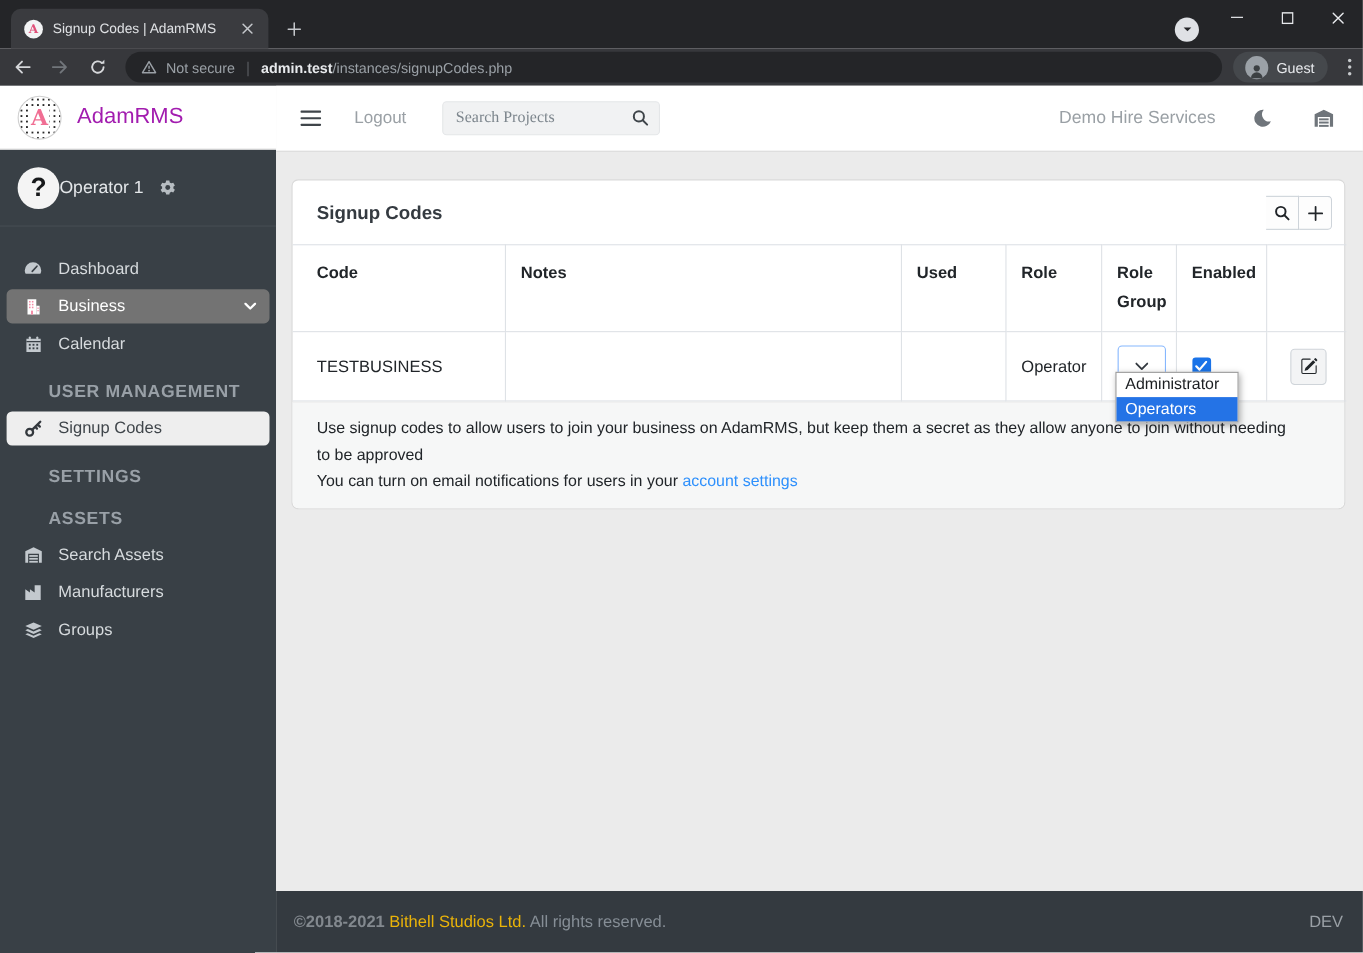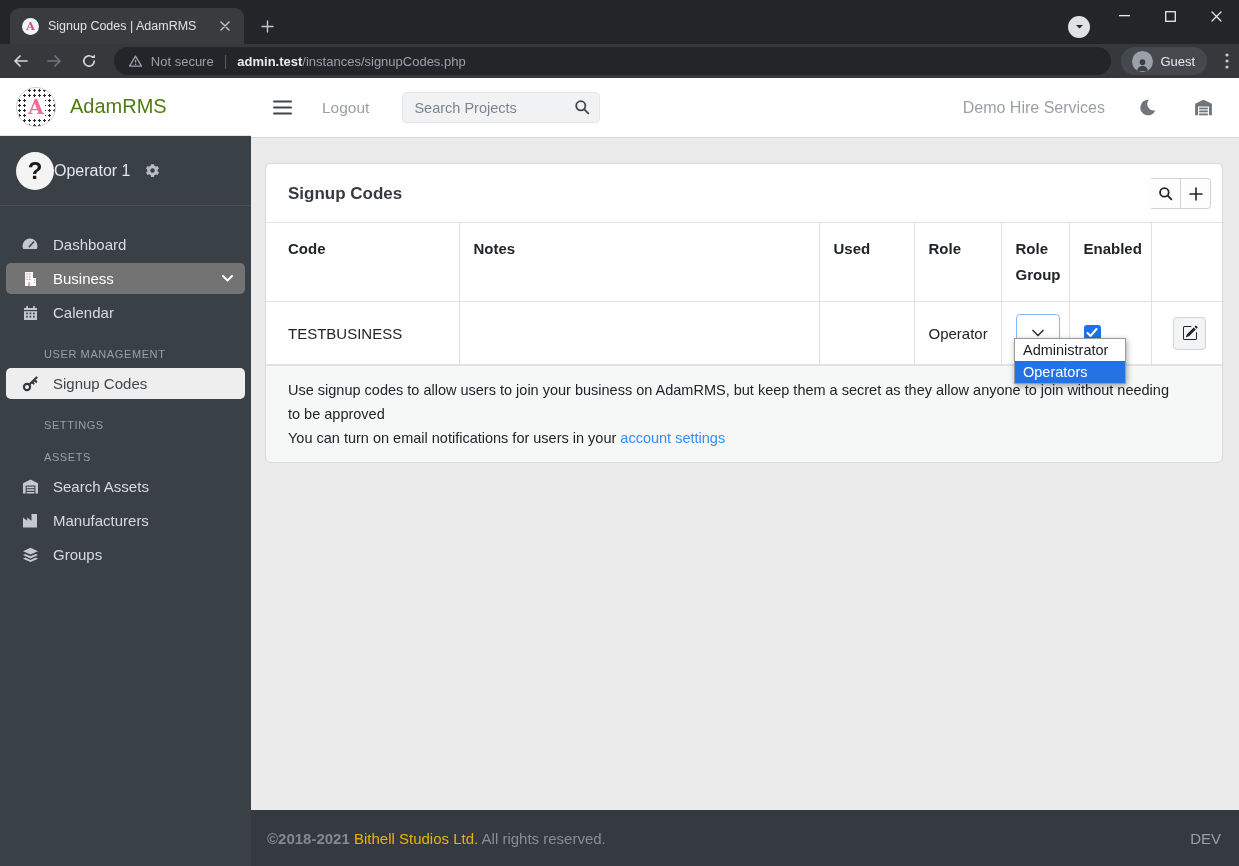--- a/index.html
+++ b/index.html
@@ -36,46 +36,46 @@
   .profile-chip span { color:#e8eaed; font-size:13px; margin-left:7px; }
   .kebab { margin-left:8px; width:24px; height:24px; display:flex; align-items:center; justify-content:center; color:#c7cacd; }
 
   
   .sidebar { position:absolute; top:78px; left:0; width:251px; height:788px; background:#394046; }
   .brand { height:58px; background:#ffffff; display:flex; align-items:center; padding:0 16px; border-bottom:1px solid #e2e2e2; }
   .brand-logo { width:40px; height:40px; border-radius:50%; background:#fff;
                 background-image:radial-gradient(#2a2a2a 1px, transparent 1.3px); background-size:5px 5px;
                 border:1px solid #cfcfcf; display:flex; align-items:center; justify-content:center; }
   .brand-logo b { color:#f06e93; font:bold 20px/1 "DejaVu Serif", serif; background:#fff; padding:0 1px; }
-  .brand-name { margin-left:14px; color:#4d7c0f; font-size:20px; }
+  .brand-name { margin-left:14px; color:#a21caf; font-size:20px; }
   .userrow { height:70px; display:flex; align-items:center; padding:0 16px; border-bottom:1px solid #474d53; }
   .user-avatar { width:38px; height:38px; border-radius:50%; background:#f4f4f4; color:#17191b;
                  font:bold 24px/38px "Liberation Sans", sans-serif; text-align:center; }
   .user-name { color:#e4e7ea; font-size:16px; }
   .user-gear { margin-left:14px; color:#b7bdc2; }
   .nav-list { padding:20px 0 0 0; }
   .nav-item { margin:3px 6px; height:31px; border-radius:5px; display:flex; align-items:center;
               padding:0 12px 0 14px; color:#d7dbde; font-size:15px; }
   .nav-item .icn { width:20px; color:#c3c9ce; display:flex; justify-content:center; }
   .nav-item .lbl { margin-left:13px; }
   .nav-item.pink { background:#737373; color:#ffffff; }
   .nav-item.pink .icn { color:#ffffff; }
   .nav-item.pink .chev { margin-left:auto; color:#fff; }
   .nav-item.activepage { background:#eeeeee; color:#3f454a; }
   .nav-item.activepage .icn { color:#33383d; }
-  .section-label { margin:20px 0 8px 16px; color:#99a0a7; font-size:11px; font-weight:normal; letter-spacing:.6px;padding-left:28px; }
+  .section-label { margin:20px 0 8px 16px; color:#99a0a7; font-size:16px; font-weight:bold; letter-spacing:.6px;padding-left:28px; }
 
   
   .main { position:absolute; top:78px; left:251px; width:988px; height:788px; display:flex; flex-direction:column; background:#ebebeb; }
   .appbar { height:60px; background:#ffffff; border-bottom:1px solid #d6d6d6; display:flex; align-items:center; padding:0 26px 0 22px; flex:0 0 auto; }
   .hamburger { color:#3f454a; }
   .logout { margin-left:30px; color:#9aa0a5; font-size:15.5px; }
   .proj-search { margin-left:33px; position:relative; }
   .proj-search input { width:198px; height:31px; background:#f1f2f3; border:1px solid #e4e6e8; border-radius:4px;
-                       padding:0 34px 0 11px; font-size:14.5px; color:#3f454a; outline:none; font-family:Liberation Sans, sans-serif; }
+                       padding:0 34px 0 11px; font-size:14.5px; color:#3f454a; outline:none; font-family:Liberation Serif, serif; }
   .proj-search input::placeholder { color:#7c858c; }
   .proj-search .sic { position:absolute; right:10px; top:7px; color:#3f454a; }
   .appbar-right { margin-left:auto; display:flex; align-items:center; }
   .org-name { color:#9aa0a5; font-size:16px; }
   .moon { margin-left:34px; color:#6f757b; }
   .wh { margin-left:38px; color:#6f757b; }
 
   .content { flex:1 1 auto; padding:25px 16px 0 14px; position:relative; }
   .card { background:#fff; border:1px solid #d9d9d9; border-radius:6px; position:relative; }
   .card-header { display:flex; align-items:center; padding:14px 11px 13px 22px; }

